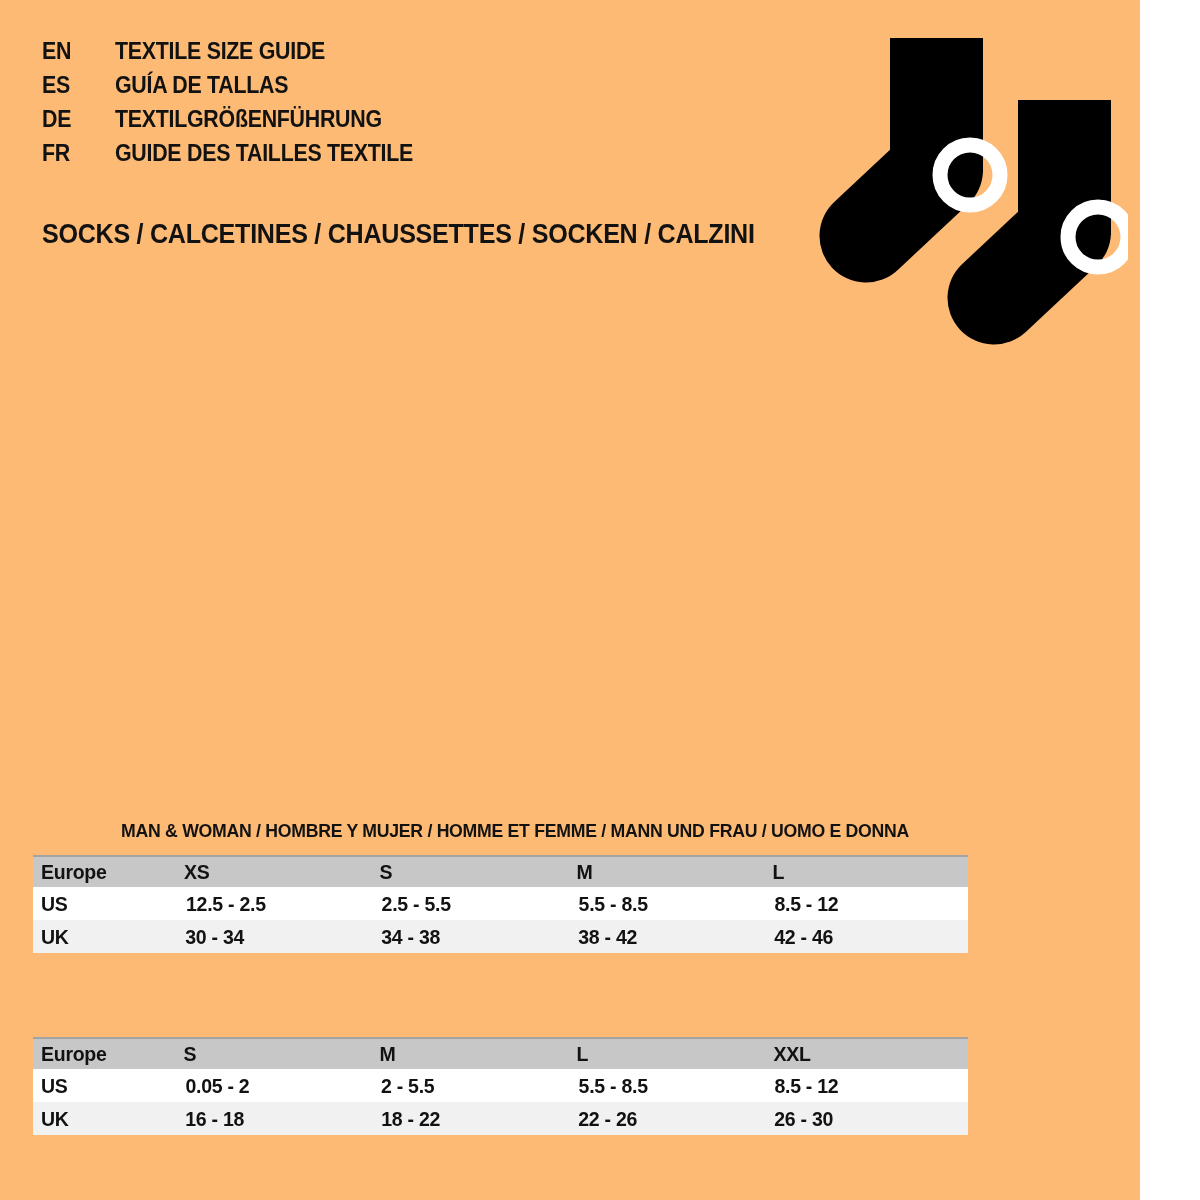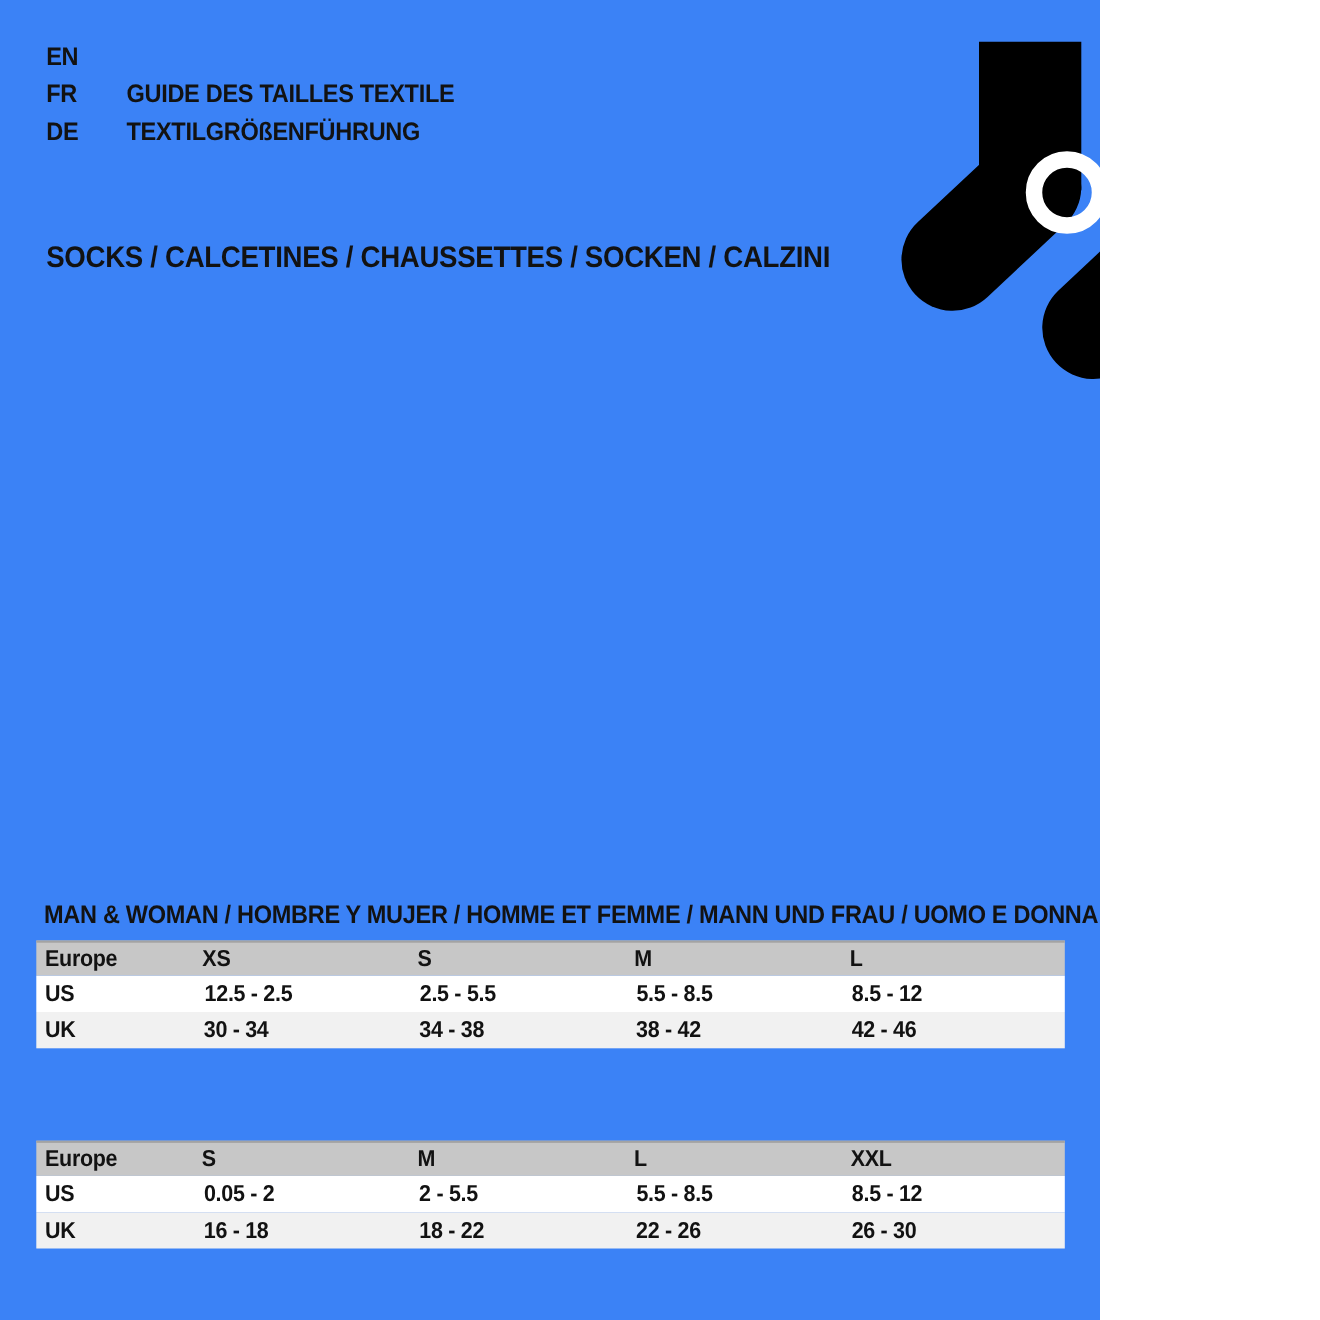--- a/index.html
+++ b/index.html
@@ -9,65 +9,70 @@
     --ink:#121212;
     --icon:#000000;
   }
   *{box-sizing:border-box;}
   html,body{margin:0;padding:0;}
   body{
     width:1200px;height:1200px;background:#ffffff;
     font-family:"Liberation Sans","DejaVu Sans",sans-serif;
     color:var(--ink);
   }
-  .canvas{position:relative;width:1000px;height:1200px;overflow:hidden;background:#3b82f6;}
+  .canvas{position:relative;width:1140px;height:1200px;overflow:hidden;background:#fdba74;}
 
   
   .cond-l{display:inline-block;transform:scaleX(0.93);transform-origin:0 50%;letter-spacing:-0.3px;white-space:nowrap;}
   .cond-c{display:inline-block;transform:scaleX(0.93);transform-origin:50% 50%;letter-spacing:-0.3px;white-space:nowrap;}
 
   
   .lang-list{position:absolute;left:42px;top:34px;}
   .lang-row{display:flex;align-items:center;height:34px;font-size:23px;font-weight:700;}
   .lang-code{width:73px;flex:0 0 73px;}
 
   
   .category{position:absolute;left:42px;top:219px;height:30px;line-height:30px;font-size:27px;font-weight:700;}
 
   
   .socks{position:absolute;left:808px;top:25px;width:320px;height:330px;}
 
   
   .size-section{position:absolute;left:33px;width:935px;}
   #table-adults{top:818px;}
   #table-children{top:1026px;}
-  .table-title{height:26px;line-height:26px;font-size:23px;font-weight:700;padding-left:7px;}
+  .table-title{height:26px;line-height:26px;font-size:19px;font-weight:700;padding-left:7px;text-align:right;}
   .size-table{margin-top:11px;}
   .t-row{display:flex;align-items:center;height:33px;font-size:21px;font-weight:700;background:#ffffff;}
   .t-row.head{height:32px;background:var(--header-bg);border-top:2px solid var(--header-border);}
   .t-row.alt{background:var(--alt-row-bg);}
   .t-cell0{width:150px;flex:0 0 150px;padding-left:8px;text-align:left;}
   .t-cell{flex:1 1 0;text-align:left;}
 </style>
 </head>
 <body>
 
 <div class="canvas">
 
   <div class="lang-list">
       <div class="lang-row">
         <span class="lang-code"><span class="cond-l">EN</span></span>
+        <span class="lang-label"><span class="cond-l">TEXTILE SIZE GUIDE</span></span>
+      </div>
+      <div class="lang-row">
+        <span class="lang-code"><span class="cond-l">ES</span></span>
+        <span class="lang-label"><span class="cond-l">GUÍA DE TALLAS</span></span>
+      </div>
+      <div class="lang-row">
+        <span class="lang-code"><span class="cond-l">DE</span></span>
+        <span class="lang-label"><span class="cond-l">TEXTILGRÖßENFÜHRUNG</span></span>
       </div>
       <div class="lang-row">
         <span class="lang-code"><span class="cond-l">FR</span></span>
         <span class="lang-label"><span class="cond-l">GUIDE DES TAILLES TEXTILE</span></span>
-      </div>
-      <div class="lang-row">
-        <span class="lang-code"><span class="cond-l">DE</span></span>
-        <span class="lang-label"><span class="cond-l">TEXTILGRÖßENFÜHRUNG</span></span>
       </div>
     </div>
 
   <div class="category">
     <span class="cond-l">SOCKS / CALCETINES / CHAUSSETTES / SOCKEN / CALZINI</span>
   </div>
 
   <div class="socks">
     <svg width="320" height="330" viewBox="0 0 320 330" aria-hidden="true">
       <defs>

